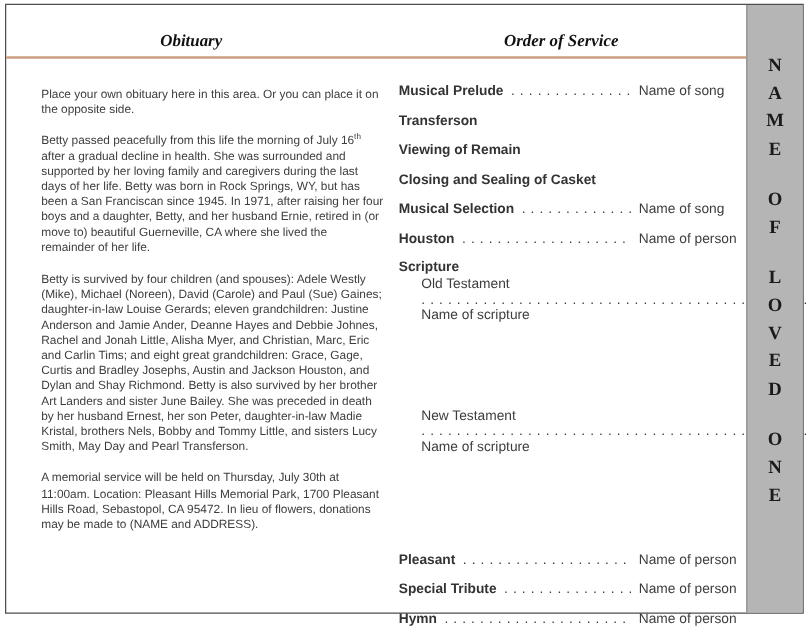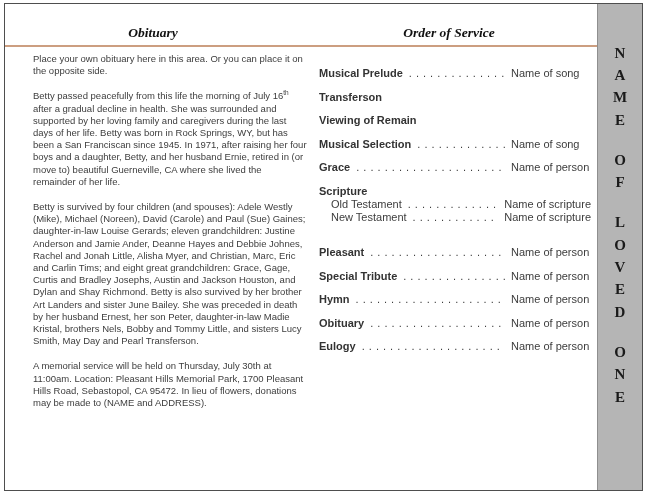--- a/index.html
+++ b/index.html
@@ -27,44 +27,44 @@
   .header { position:absolute; left:0; top:0; right:45px; height:41px; display:flex; }
   .header .half { flex:1 1 50%; display:flex; align-items:flex-end; justify-content:center; padding-bottom:4px; }
   .title {
     font-family:"Liberation Serif", serif; font-style:italic; font-weight:700;
     font-size:13.5px; color:#111111;
   }
   .rule { position:absolute; left:0; top:41px; right:45px; height:2px; background:#cc9e80; }
 
   
   .obit-col {
-    position:absolute; left:28px; top:49px; width:274px;
+    position:absolute; left:28px; top:66px; width:274px;
     font-size:9.5px; line-height:12.2px; color:#3d3d3d;
   }
   .obit-col p { margin:0 0 13px 0; }
   .obit-col sup { font-size:6.5px; vertical-align:super; line-height:0; }
 
   
   .service-col {
     position:absolute; left:314px; top:63px; width:272px;
     font-size:11px; line-height:12.5px; color:#3d3d3d;
   }
   .srow { display:flex; align-items:baseline; margin-bottom:11px; }
   .srow.tight { margin-bottom:1px; }
   .lbl { font-weight:700; color:#333333; white-space:nowrap; }
   .lbl.plain { font-weight:400; color:#3d3d3d; }
   .suffix { font-weight:400; white-space:pre; }
   .leader {
     flex:1 1 auto; min-width:0; overflow:hidden; white-space:nowrap;
     margin:0 6px; letter-spacing:0.5px; color:#3d3d3d;
   }
   .val { flex:0 0 80px; white-space:nowrap; color:#3d3d3d; }
-  .sub-block { margin-bottom:23px; }
+  .sub-block { margin-bottom:10px; }
   .sub-block .srow { margin-bottom:0.5px; }
-  .indent { margin-left:12px; }
+  .indent { margin-left:12px;flex-direction:column; }
 </style>
 </head>
 <body>
 
 <div class="page">
 
   <div class="header">
     <div class="half">
       <span class="title">Obituary</span>
     </div>
@@ -90,29 +90,32 @@
     </div>
 
     <div class="srow">
       <span class="lbl">Transferson</span>
     </div>
 
     <div class="srow">
       <span class="lbl">Viewing of Remain</span>
     </div>
 
+    <div class="srow">
+      <span class="lbl">Closing and Sealing of Casket</span>
+    </div>
 
     <div class="srow">
       <span class="lbl">Musical Selection</span>
       <span class="leader">. . . . . . . . . . . . . . . . . . . . . . . . . . . . . . . . . . . . . . . . . . . . . . . . . . . . . . . . . . . .</span>
       <span class="val">Name of song</span>
     </div>
 
     <div class="srow">
-      <span class="lbl">Grace</span>
+      <span class="lbl">Houston</span>
       <span class="leader">. . . . . . . . . . . . . . . . . . . . . . . . . . . . . . . . . . . . . . . . . . . . . . . . . . . . . . . . . . . .</span>
       <span class="val">Name of person</span>
     </div>
 
     <div class="sub-block">
       <div class="srow tight">
         <span class="lbl">Scripture</span>
       </div>
       <div class="srow indent">
         <span class="lbl plain">Old Testament</span>

